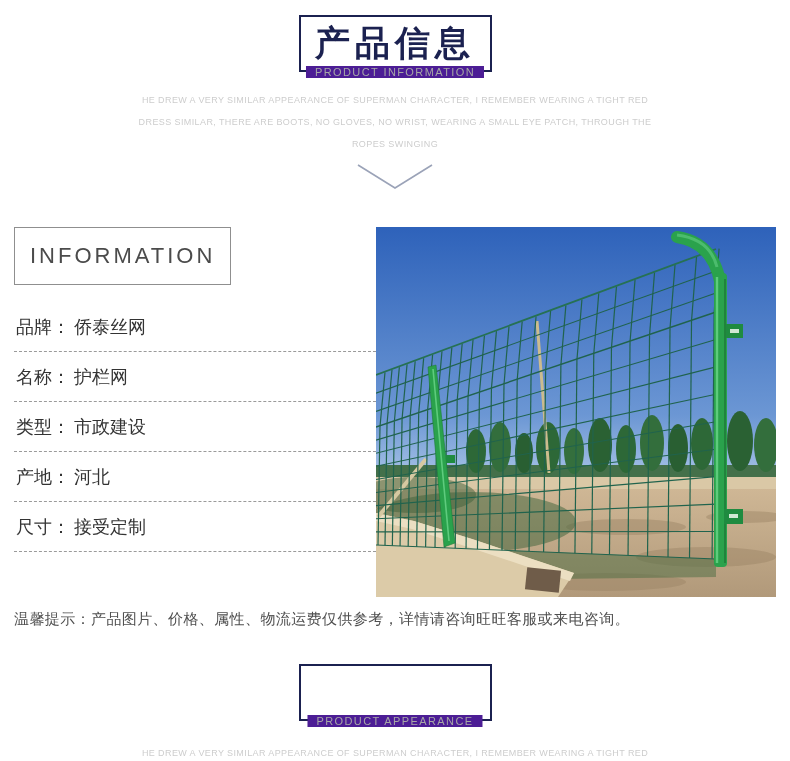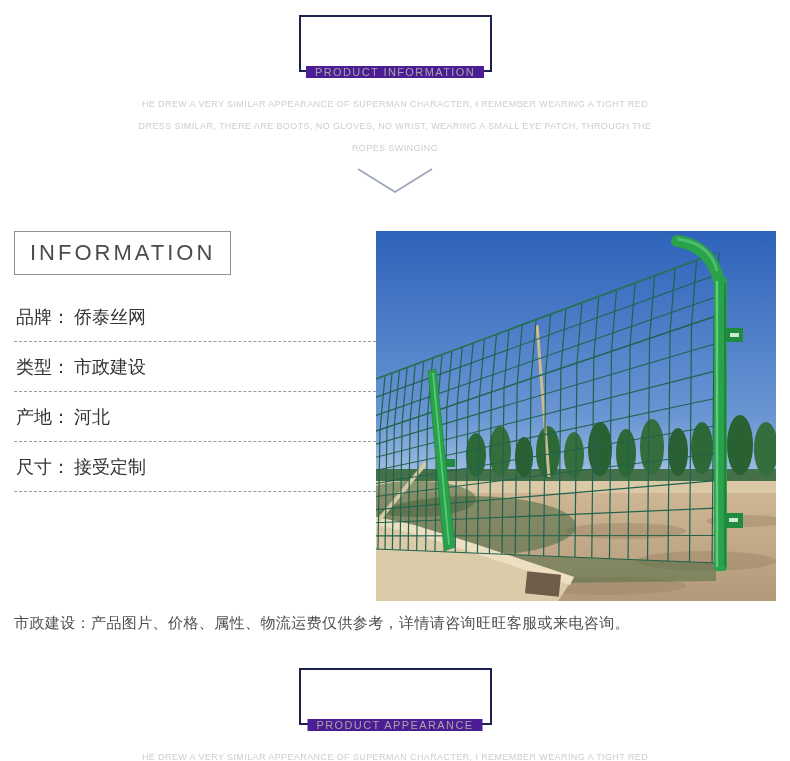--- a/index.html
+++ b/index.html
@@ -25,57 +25,61 @@
   }
   .caption{
     width:534px;margin:17px auto 0;font-size:9px;line-height:22px;
     color:#cdcdcd;letter-spacing:.4px;text-align:center;
   }
   .chevron{margin-top:8px;line-height:0;}
   
   .main{display:flex;margin-top:36px;}
   .left-col{width:376px;padding-left:14px;box-sizing:border-box;flex:none;}
   .info-heading-box{
-    display:inline-block;border:1px solid #8f8f8f;padding:8px 15px;
+    display:inline-block;border:1px solid #8f8f8f;padding:15px 15px;
     font-size:22px;letter-spacing:3px;color:#4b4b4b;background:#fff;
   }
   .attr-list{margin-top:17px;}
   .attr-row{
     border-bottom:1px dashed #9a9a9a;padding:13px 0 12px 2px;
     font-size:18px;color:#333;white-space:nowrap;
   }
   .attr-label{margin-right:4px;}
   .photo-wrap{width:400px;height:370px;flex:none;}
   .photo-wrap svg{display:block;}
   .notice{
     margin:13px 0 0 14px;font-size:15px;color:#4f4f4f;letter-spacing:.4px;
   }
   .sec-header.bottom{margin-top:35px;}
 </style>
 </head>
 <body>
 
 <div class="sec-header top">
   <div class="title-box">
+    <span class="title-text">产品信息</span>
     <span class="subtitle">PRODUCT INFORMATION</span>
   </div>
   <div class="caption">HE DREW A VERY SIMILAR APPEARANCE OF SUPERMAN CHARACTER, I REMEMBER WEARING A TIGHT RED DRESS SIMILAR, THERE ARE BOOTS, NO GLOVES, NO WRIST, WEARING A SMALL EYE PATCH, THROUGH THE ROPES SWINGING</div>
   <div class="chevron">
     <svg width="78" height="28" viewBox="0 0 78 28">
         <polyline points="2,2 39,25 76,2" fill="none" stroke="#9ba3b8" stroke-width="1.6"></polyline>
       </svg>
   </div>
 </div>
 
 <div class="main">
   <div class="left-col">
     <div class="info-heading-box">INFORMATION</div>
     <div class="attr-list">
       <div class="attr-row">
         <span class="attr-label">品牌：</span><span class="attr-value">侨泰丝网</span>
+      </div>
+      <div class="attr-row">
+        <span class="attr-label">名称：</span><span class="attr-value">护栏网</span>
       </div>
       <div class="attr-row">
         <span class="attr-label">类型：</span><span class="attr-value">市政建设</span>
       </div>
       <div class="attr-row">
         <span class="attr-label">产地：</span><span class="attr-value">河北</span>
       </div>
       <div class="attr-row">
         <span class="attr-label">尺寸：</span><span class="attr-value">接受定制</span>
       </div>
@@ -223,21 +227,21 @@
         </g>
         <g>
           <rect x="348" y="282" width="19" height="15" fill="#1f8b40"></rect>
           <rect x="353" y="287" width="9" height="4" fill="#cfe8d4"></rect>
         </g>
       </g>
     </svg>
   </div>
 </div>
 
-<div class="notice">市政建设：产品图片、价格、属性、物流运费仅供参考，详情请咨询旺旺客服或来电咨询。</div>
+<div class="notice">温馨提示：产品图片、价格、属性、物流运费仅供参考，详情请咨询旺旺客服或来电咨询。</div>
 
 <div class="sec-header bottom">
   <div class="title-box">
     <span class="subtitle">PRODUCT APPEARANCE</span>
   </div>
   <div class="caption">HE DREW A VERY SIMILAR APPEARANCE OF SUPERMAN CHARACTER, I REMEMBER WEARING A TIGHT RED DRESS SIMILAR, THERE ARE BOOTS, NO GLOVES, NO WRIST, WEARING A SMALL EYE PATCH, THROUGH THE ROPES SWINGING</div>
   
 </div>
 
 </body></html>

